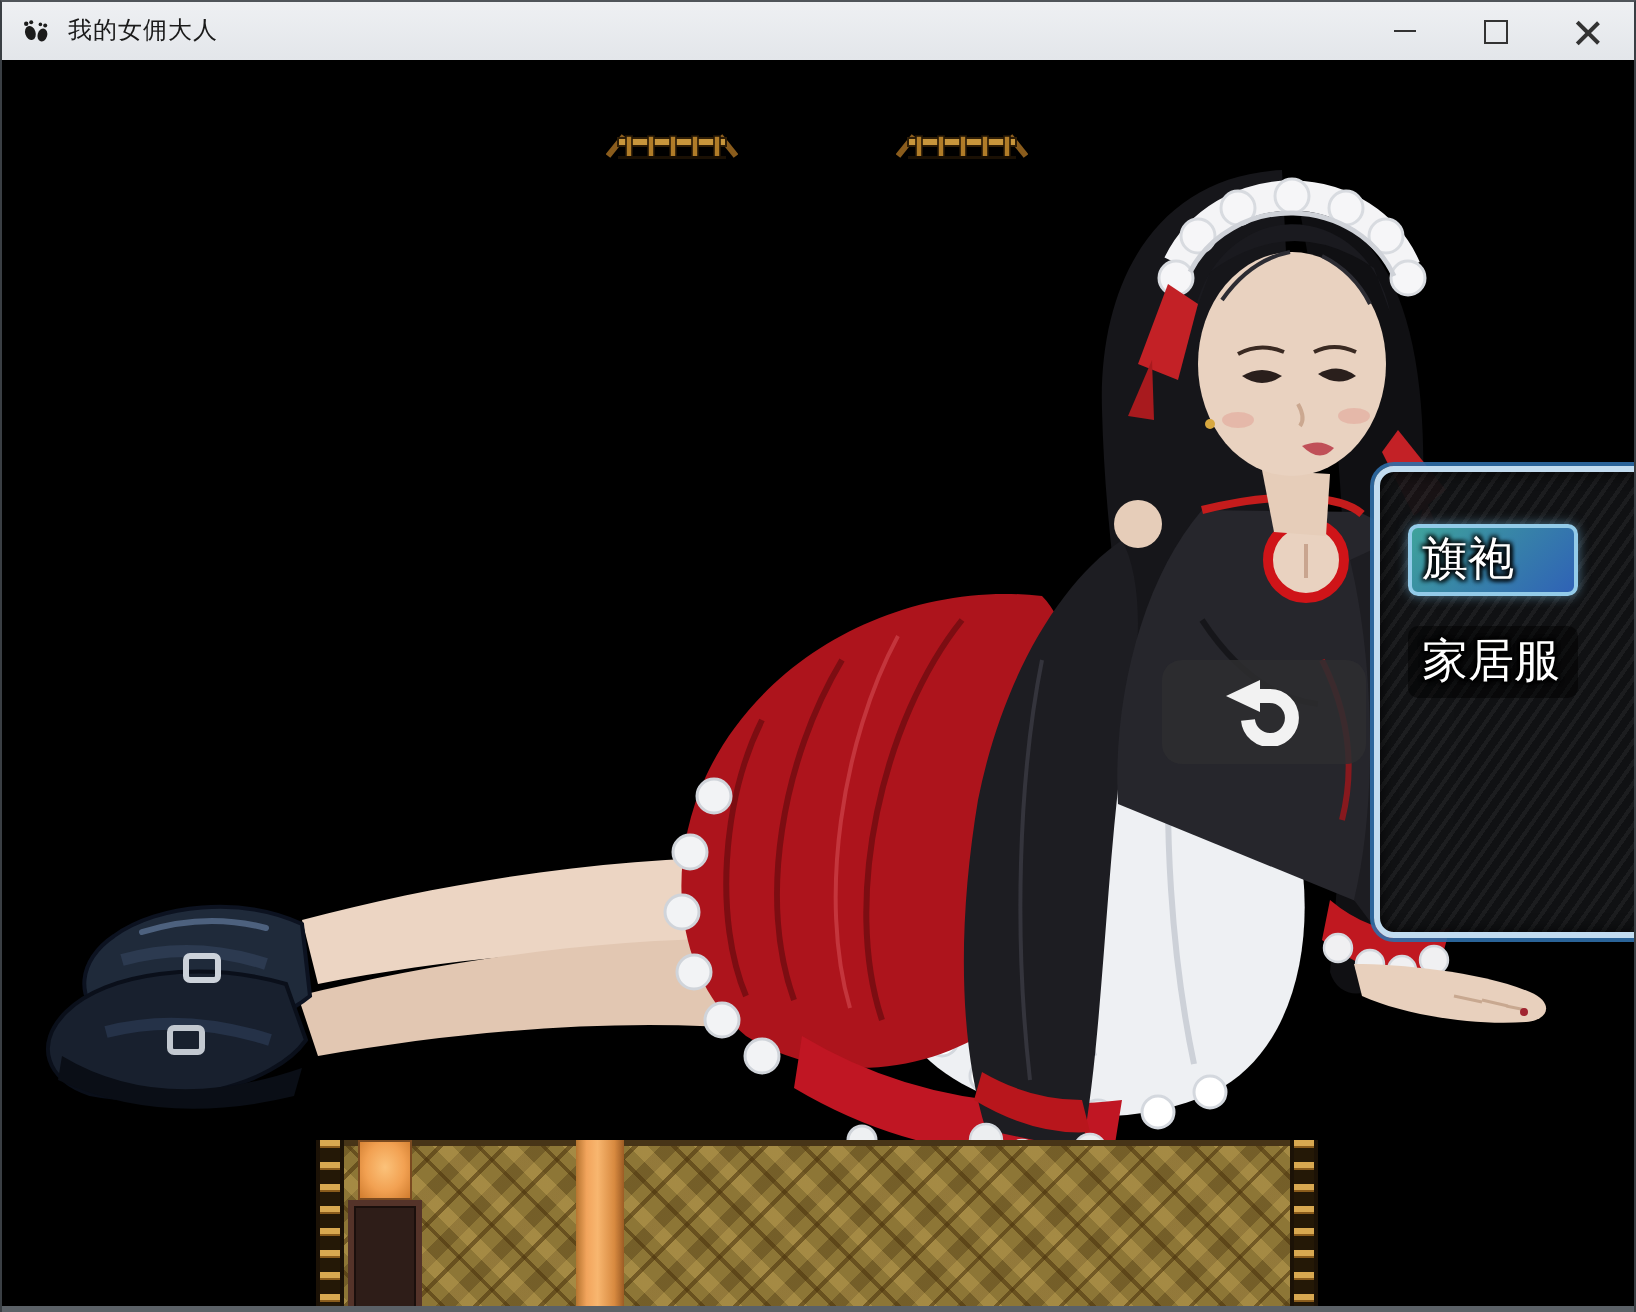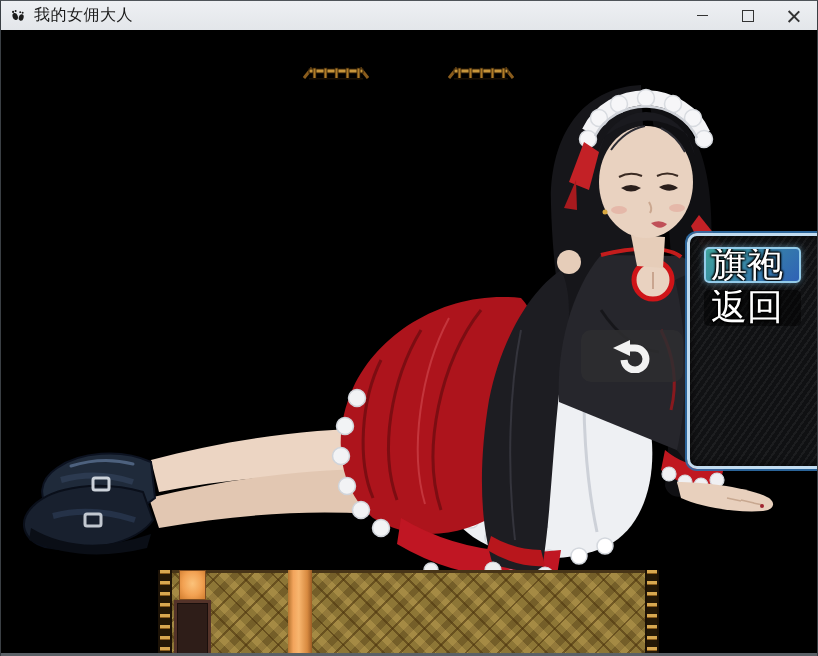--- a/index.html
+++ b/index.html
@@ -8,21 +8,21 @@
     font-family:"Liberation Sans",sans-serif;background:#000;
   }
   
   .titlebar{
     position:absolute;left:0;top:0;width:818px;height:30px;box-sizing:border-box;
     background:linear-gradient(#eef0f3,#e3e6ea);
     border-top:1px solid #50555a;border-left:1px solid #3a3f44;border-right:1px solid #3a3f44;
     display:flex;align-items:center;
   }
   .titlebar .app-icon{width:16px;height:16px;margin:0 8px 0 9px;flex:0 0 auto;}
-  .titlebar .title{font-size:16px;color:#1a1a1a;letter-spacing:.5px;}
+  .titlebar .title{font-size:12px;color:#1a1a1a;letter-spacing:.5px;}
   .win-btns{margin-left:auto;display:flex;height:100%;}
   .win-btn{width:46px;height:100%;display:flex;align-items:center;justify-content:center;cursor:default;}
   .glyph-min{width:11px;height:1px;background:#333;}
   .glyph-max{width:10px;height:10px;border:1px solid #333;}
   .glyph-close{position:relative;width:12px;height:12px;}
   .glyph-close:before,.glyph-close:after{content:"";position:absolute;left:5px;top:-1px;width:1.5px;height:15px;background:#333;}
   .glyph-close:before{transform:rotate(45deg);}
   .glyph-close:after{transform:rotate(-45deg);}
   
   .content{
@@ -46,23 +46,23 @@
   
   .choice-window{
     position:absolute;left:686px;top:203px;width:150px;height:236px;z-index:6;box-sizing:border-box;
     border:3px solid #c2dcf0;border-radius:10px;
     box-shadow:0 0 0 2px rgba(47,110,168,.9), inset 0 0 8px rgba(0,0,0,.8);
     background-color:rgba(17,18,20,.96);
     background-image:repeating-linear-gradient(125deg,rgba(255,255,255,.05) 0 2px,rgba(0,0,0,0) 2px 6px);
     padding-top:11px;
   }
   .choice-item{
-    box-sizing:border-box;width:97px;height:36px;margin:0 0 7px 14px;
+    box-sizing:border-box;width:85px;height:36px;margin:15px 0 7px 14px;
     border-radius:5px;background:rgba(0,0,0,.48);
-    color:#fff;font-size:36px;line-height:34px;padding-left:7px;font-weight:500;
+    color:#fff;font-size:23px;line-height:34px;padding-left:7px;font-weight:500;
     text-shadow:-1px -1px 2px #000,1px -1px 2px #000,-1px 1px 2px #000,1px 1px 2px #000;
     white-space:nowrap;overflow:hidden;
   }
   .choice-item.selected{
     background:linear-gradient(135deg,#3fa39b 0%,#2f62b6 100%);
     border:2px solid #93cbe9;line-height:30px;padding-left:5px;
     box-shadow:0 0 6px rgba(130,200,240,.55);
   }
   
   .floor-strip{
@@ -279,21 +279,21 @@
 
     <div class="back-btn">
       <svg width="48" height="34" viewBox="0 0 48 34">
         <path d="M20,9 H27 A11,11 0 1 1 16,21" fill="none" stroke="#f2f2f2" stroke-width="7"></path>
         <polygon points="22,1 22,17 5,9" fill="#f2f2f2"></polygon>
       </svg>
     </div>
 
     <div class="choice-window">
       <div class="choice-item selected">旗袍</div>
-      <div class="choice-item">返回</div>
+      <div class="choice-item">家居服</div>
     </div>
 
     <div class="floor-strip"></div>
     <div class="ladder ladder-left"></div>
     <div class="ladder ladder-right"></div>
     <div class="lamp"></div>
     <div class="door"></div>
     <div class="pillar"></div>
 
     <div class="bottom-edge"></div>

